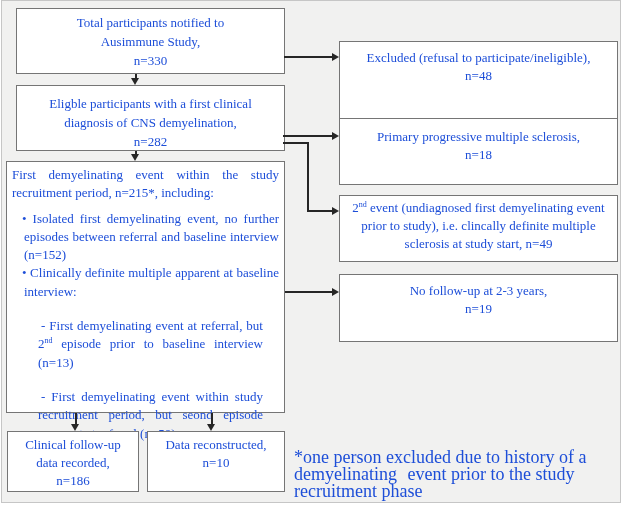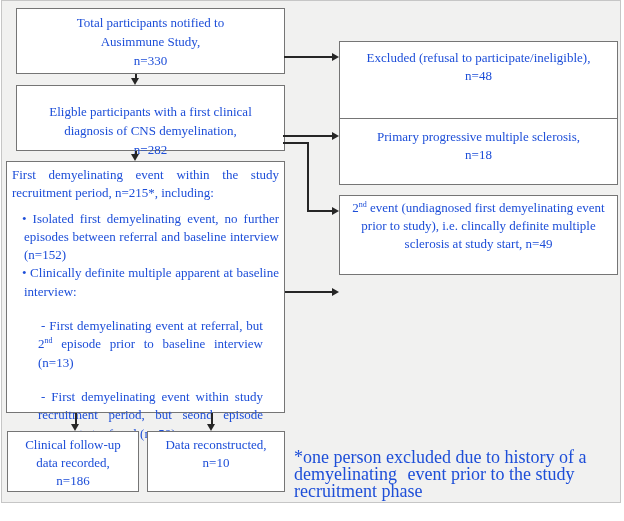--- a/index.html
+++ b/index.html
@@ -12,32 +12,32 @@
     background:#f1f1f0;border:1px solid #c6c6c6;box-sizing:border-box;
   }
   .box{
     position:absolute;box-sizing:border-box;background:#ffffff;
     border:1.4px solid #757575;font-size:13px;
   }
   .center{text-align:center;}
   .box .ln{display:block;}
   
   #box-total{left:16px;top:8px;width:269px;height:66px;line-height:19px;padding-top:4px;}
-  #box-eligible{left:16px;top:85px;width:269px;height:66px;line-height:19px;padding-top:16px;}
+  #box-eligible{left:16px;top:85px;width:269px;height:66px;line-height:19px;padding-top:8px;}
   #box-firstevent{left:6px;top:161px;width:279px;height:252px;line-height:18.3px;
                   padding:4px 5px 0 5px;text-align:justify;}
   #box-firstevent .intro{margin:0 0 7px 0;}
   #box-firstevent .bullet{padding-left:12px;text-indent:-2px;margin:0;}
   #box-firstevent .subitem{padding-left:10px;text-indent:3px;margin:16px;}
   #box-clinical{left:7px;top:431px;width:132px;height:61px;line-height:18px;padding-top:4px;}
   #box-datarecon{left:147px;top:431px;width:138px;height:61px;line-height:18px;padding-top:4px;}
   
   #box-excluded{left:339px;top:41px;width:279px;height:78px;line-height:18px;padding-top:7px;}
   #box-primary{left:339px;top:118px;width:279px;height:67px;line-height:18px;padding-top:9px;}
-  #box-secondevent{left:339px;top:195px;width:279px;height:80px;line-height:18px;padding:3px 4px 0 4px;}
+  #box-secondevent{left:339px;top:195px;width:279px;height:67px;line-height:18px;padding:3px 4px 0 4px;}
   #box-nofollowup{left:339px;top:274px;width:279px;height:68px;line-height:18px;padding-top:7px;}
   sup{font-size:0.62em;line-height:0;}
   
   .vline,.hline{position:absolute;background:#262626;}
   .vline{width:2px;}
   .hline{height:2px;}
   .head-down{position:absolute;width:0;height:0;
     border-left:4.5px solid transparent;border-right:4.5px solid transparent;
     border-top:7px solid #262626;}
   .head-right{position:absolute;width:0;height:0;
@@ -91,20 +91,24 @@
 
   <div class="box center" id="box-primary">
     <span class="ln">Primary progressive multiple sclerosis,</span>
     <span class="ln">n=18</span>
   </div>
 
   <div class="box center" id="box-secondevent">
     <span>2</span><sup>nd</sup><span> event (undiagnosed first demyelinating event prior to study), i.e. clincally definite multiple sclerosis at study start, n=49</span>
   </div>
 
+  <div class="box center" id="box-nofollowup">
+    <span class="ln">No follow-up at 2-3 years,</span>
+    <span class="ln">n=19</span>
+  </div>
 
   <div>
     <div class="vline" style="left:135px;top:74px;height:5px;"></div>
     <div class="head-down" style="left:131px;top:78px;"></div>
   </div>
   <div>
     <div class="vline" style="left:135px;top:151px;height:4px;"></div>
     <div class="head-down" style="left:131px;top:154px;"></div>
   </div>
   <div>

